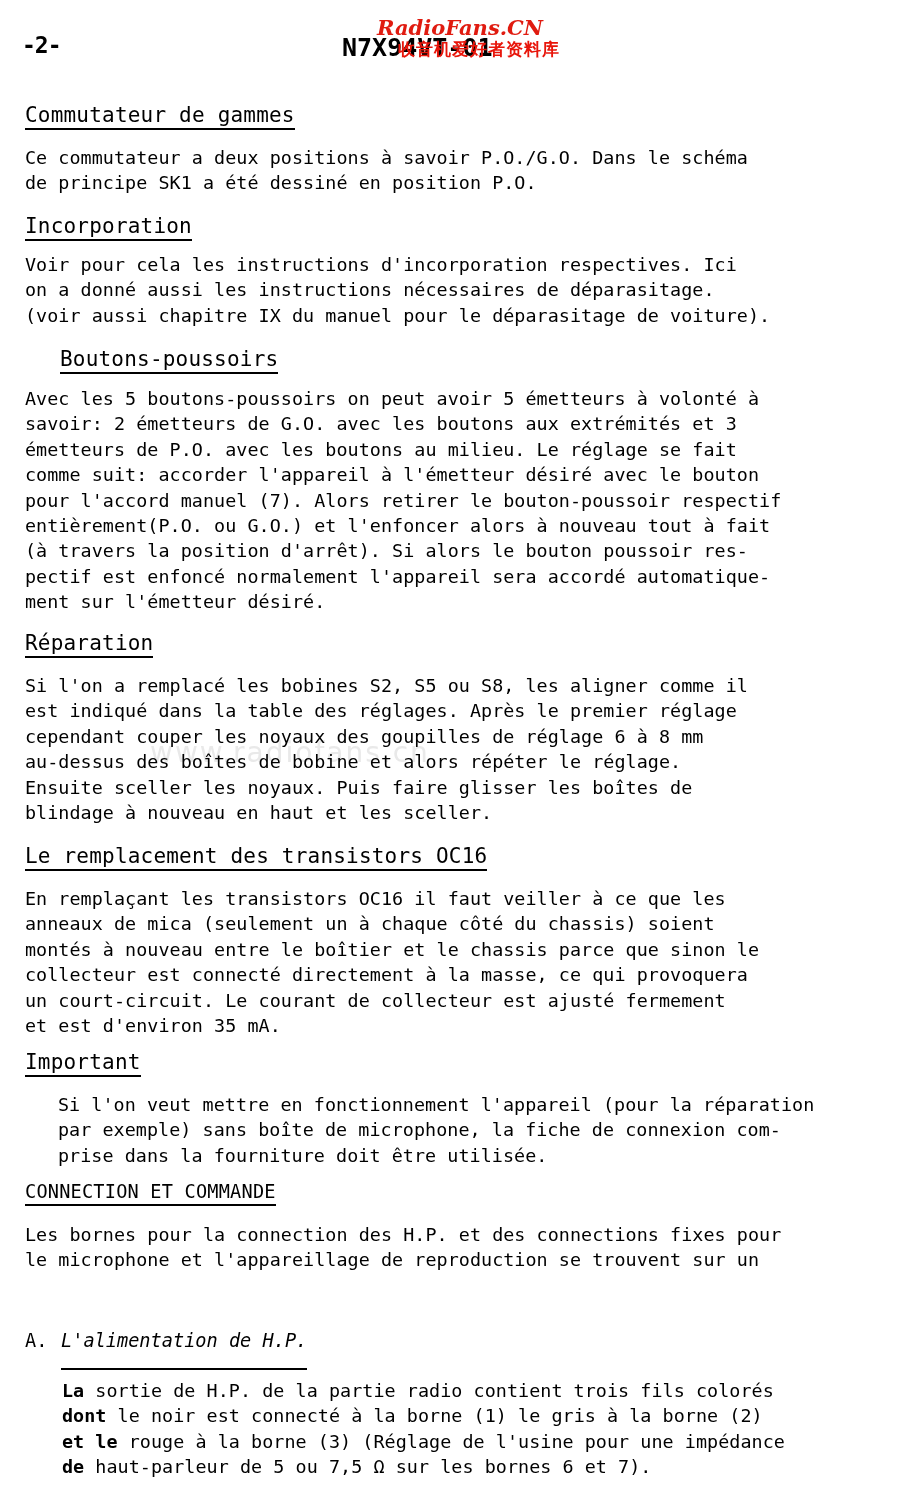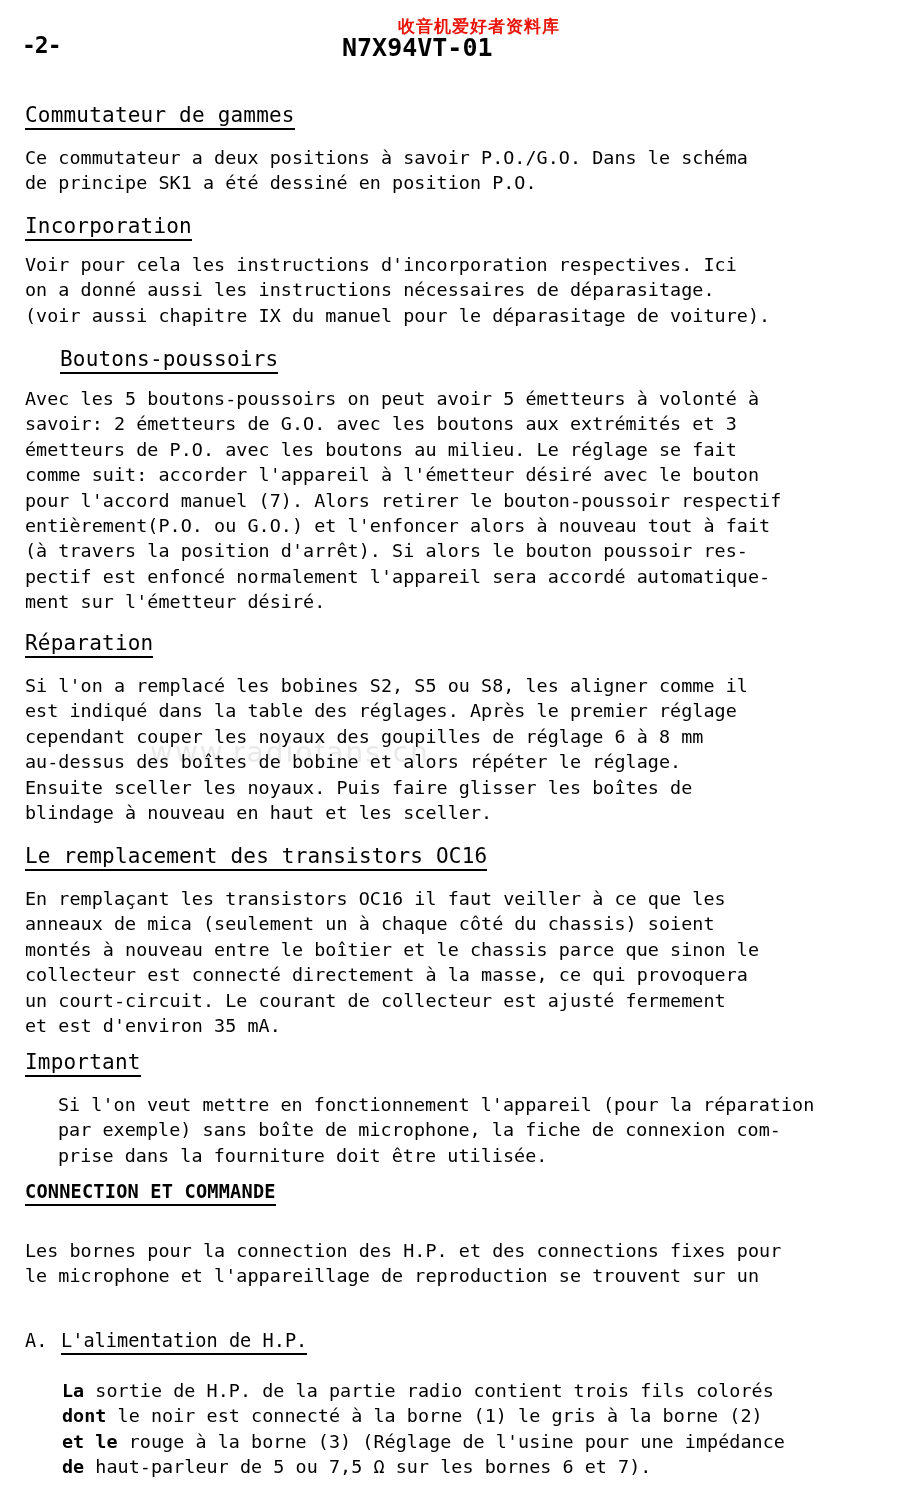--- a/index.html
+++ b/index.html
@@ -108,21 +108,20 @@
     border-bottom: 2.2px solid #000;
     padding-bottom: 1px;
     display: inline-block;
   }
   .heading-caps {
     font-family: "DejaVu Sans Mono", "Liberation Mono", monospace;
     font-size: 18.6px;
     line-height: 23px;
     letter-spacing: 0.2px;
     white-space: nowrap;
-    font-weight: bold;
   }
   .heading-caps .u {
     border-bottom: 2.6px solid #000;
     padding-bottom: 1px;
     display: inline-block;
   }
   .para {
     font-family: "DejaVu Sans Mono", "Liberation Mono", monospace;
     font-size: 18.4px;
     line-height: 25.4px;
@@ -141,34 +140,36 @@
     font-size: 18.6px;
     line-height: 23px;
     white-space: nowrap;
   }
   .lettered .marker {
     display: inline-block;
     width: 36px;
   }
   .lettered .u {
     border-bottom: 2.2px solid #000;
-    padding-bottom: 1px;
+    padding-bottom: 16px;
     display: inline-block;
+    font-style: italic;
   }
   .indent-para {
     left: 62px;
     width: 858px;
   }
 </style>
 </head>
 <body>
 
 <div id="page">
 
   <div class="wm-red" style="top:16px;">
+    <div class="wm-red-line1">RadioFans.CN</div>
     <div class="wm-red-line2">收音机爱好者资料库</div>
   </div>
 
   <div class="wm-faint">www.radiofans.cn</div>
 
   <div class="page-num">-2-</div>
   <div class="doc-code">N7X94VT-01</div>
 
   <div id="content">
       <div class="blk heading" style="top: 104px;"><span class="u">Commutateur de gammes</span></div>
@@ -177,18 +178,18 @@
       <div class="blk para" style="top: 252px;"><span class="ln">Voir pour cela les instructions d'incorporation respectives. Ici</span><span class="ln">on a donné aussi les instructions nécessaires de déparasitage.</span><span class="ln">(voir aussi chapitre IX du manuel pour le déparasitage de voiture).</span></div>
       <div class="blk heading" style="top: 348px; margin-left: 35px;"><span class="u">Boutons-poussoirs</span></div>
       <div class="blk para" style="top: 386px;"><span class="ln">Avec les 5 boutons-poussoirs on peut avoir 5 émetteurs à volonté à</span><span class="ln">savoir: 2 émetteurs de G.O. avec les boutons aux extrémités et 3</span><span class="ln">émetteurs de P.O. avec les boutons au milieu. Le réglage se fait</span><span class="ln">comme suit: accorder l'appareil à l'émetteur désiré avec le bouton</span><span class="ln">pour l'accord manuel (7). Alors retirer le bouton-poussoir respectif</span><span class="ln">entièrement(P.O. ou G.O.) et l'enfoncer alors à nouveau tout à fait</span><span class="ln">(à travers la position d'arrêt). Si alors le bouton poussoir res-</span><span class="ln">pectif est enfoncé normalement l'appareil sera accordé automatique-</span><span class="ln">ment sur l'émetteur désiré.</span></div>
       <div class="blk heading" style="top: 632px;"><span class="u">Réparation</span></div>
       <div class="blk para" style="top: 673px;"><span class="ln">Si l'on a remplacé les bobines S2, S5 ou S8, les aligner comme il</span><span class="ln">est indiqué dans la table des réglages. Après le premier réglage</span><span class="ln">cependant couper les noyaux des goupilles de réglage 6 à 8 mm</span><span class="ln">au-dessus des boîtes de bobine et alors répéter le réglage.</span><span class="ln">Ensuite sceller les noyaux. Puis faire glisser les boîtes de</span><span class="ln">blindage à nouveau en haut et les sceller.</span></div>
       <div class="blk heading" style="top: 845px;"><span class="u">Le remplacement des transistors OC16</span></div>
       <div class="blk para" style="top: 886px;"><span class="ln">En remplaçant les transistors OC16 il faut veiller à ce que les</span><span class="ln">anneaux de mica (seulement un à chaque côté du chassis) soient</span><span class="ln">montés à nouveau entre le boîtier et le chassis parce que sinon le</span><span class="ln">collecteur est connecté directement à la masse, ce qui provoquera</span><span class="ln">un court-circuit. Le courant de collecteur est ajusté fermement</span><span class="ln">et est d'environ 35 mA.</span></div>
       <div class="blk heading" style="top: 1051px;"><span class="u">Important</span></div>
       <div class="blk para" style="top: 1092px; margin-left: 33px;"><span class="ln">Si l'on veut mettre en fonctionnement l'appareil (pour la réparation</span><span class="ln">par exemple) sans boîte de microphone, la fiche de connexion com-</span><span class="ln">prise dans la fourniture doit être utilisée.</span></div>
       <div class="blk heading-caps" style="top: 1180px;"><span class="u">CONNECTION ET COMMANDE</span></div>
-      <div class="blk para" style="top: 1222px; margin-top: 16px;"><span class="ln">Les bornes pour la connection des H.P. et des connections fixes pour</span><span class="ln">le microphone et l'appareillage de reproduction se trouvent sur un</span></div>
+      <div class="blk para" style="top: 1222px;"><span class="ln">Les bornes pour la connection des H.P. et des connections fixes pour</span><span class="ln">le microphone et l'appareillage de reproduction se trouvent sur un</span></div>
       <div class="blk lettered" style="top: 1329px;"><span class="marker">A.</span><span class="u">L'alimentation de H.P.</span></div>
       <div class="blk para heavy indent-para" style="top: 1378px;"><span class="ln"><span class="lead">La</span><span> sortie de H.P. de la partie radio contient trois fils colorés</span></span><span class="ln"><span class="lead">dont</span><span> le noir est connecté à la borne (1) le gris à la borne (2)</span></span><span class="ln"><span class="lead">et le</span><span> rouge à la borne (3) (Réglage de l'usine pour une impédance</span></span><span class="ln"><span class="lead">de</span><span> haut-parleur de 5 ou 7,5 Ω sur les bornes 6 et 7).</span></span></div>
     </div>
 
 </div>
 
 </body></html>

